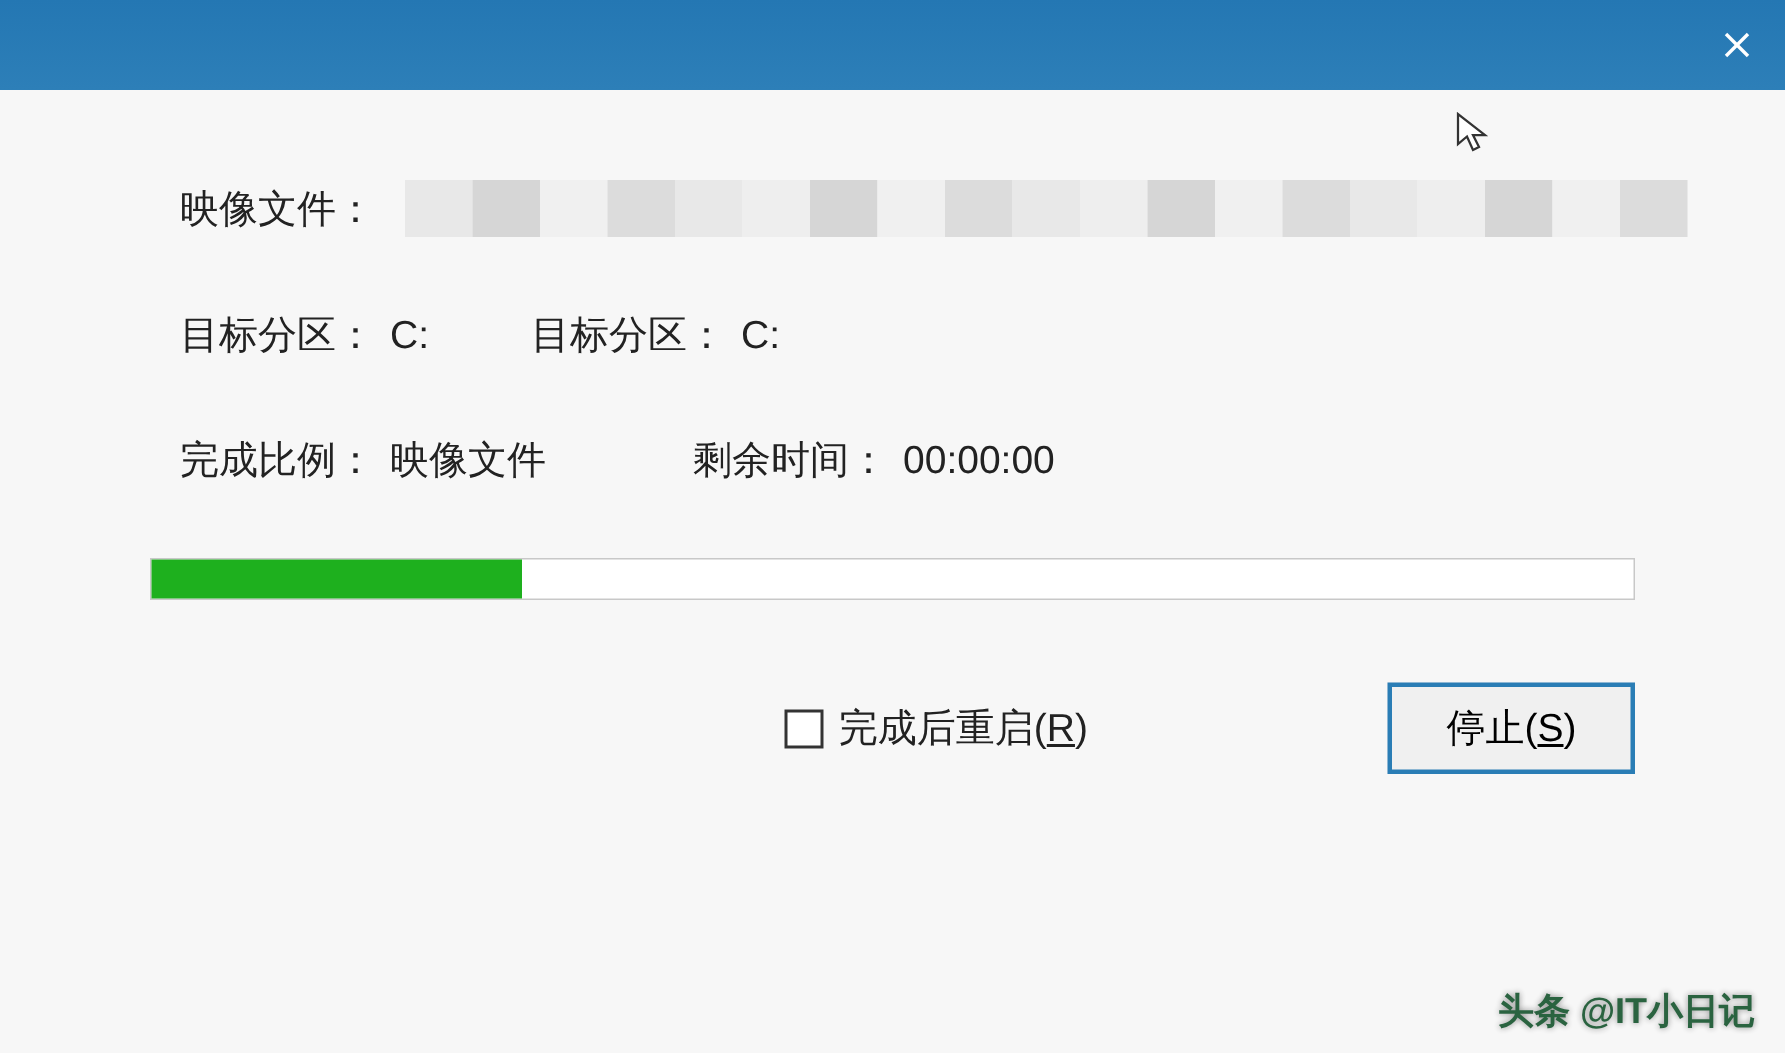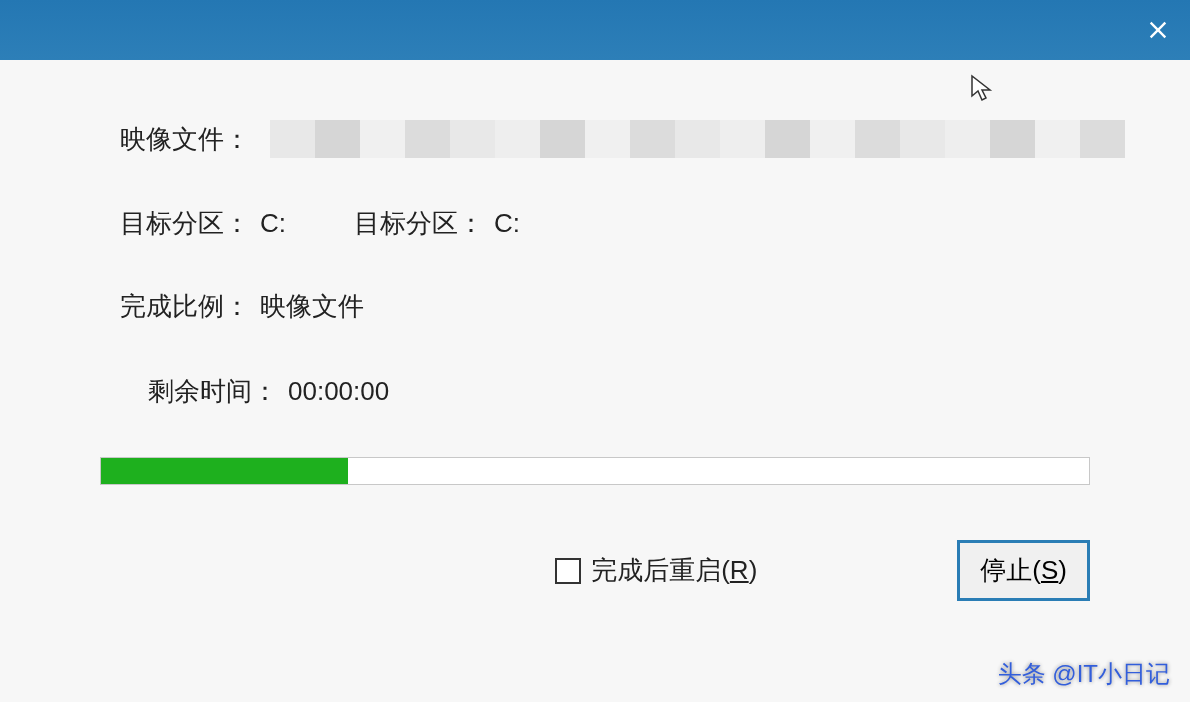--- a/index.html
+++ b/index.html
@@ -103,50 +103,49 @@
     }
     .checkbox {
       width: 26px;
       height: 26px;
       border: 2px solid #333;
       background: #fff;
     }
     .stop-btn {
       border: 3px solid #2a7db5;
       background: #f0f0f0;
-      padding: 10px 20px;
+      padding: 10px 36px;
       font-size: 26px;
       cursor: pointer;
       font-family: inherit;
     }
     .pair-row {
       display: flex;
       gap: 48px;
       margin-bottom: 48px;
     }
     .triple-row {
       display: flex;
       gap: 50px;
       margin-bottom: 48px;
       flex-wrap: nowrap;
-      flex-direction: column;
     }
     .cursor {
       position: absolute;
       top: 74px;
       left: 970px;
       pointer-events: none;
     }
     .watermark {
       position: absolute;
       bottom: 12px;
       right: 20px;
-      color: #1d4ed8;
+      color: #14532d;
       font-size: 24px;
-      font-weight: normal;
+      font-weight: bold;
       text-shadow: 0 0 4px rgba(0,0,0,0.5);
       opacity: 0.9;
       margin-top: 16px;
     }
     .underline { text-decoration: underline; }
   </style>
 </head>
 <body>
 
 <div class="window">

